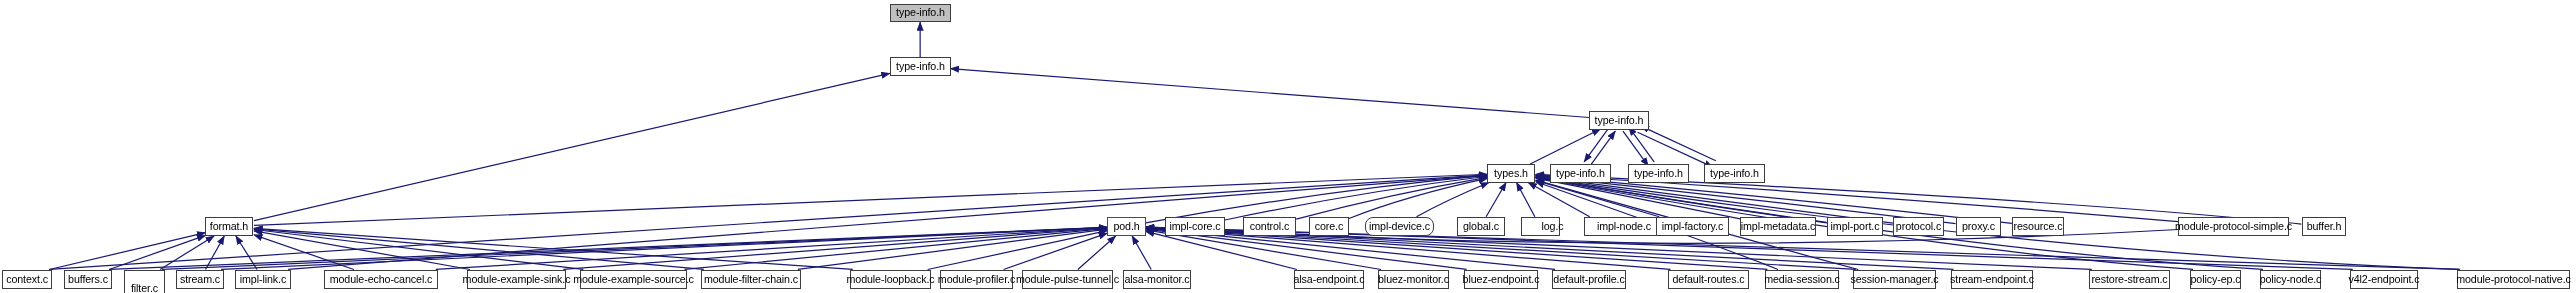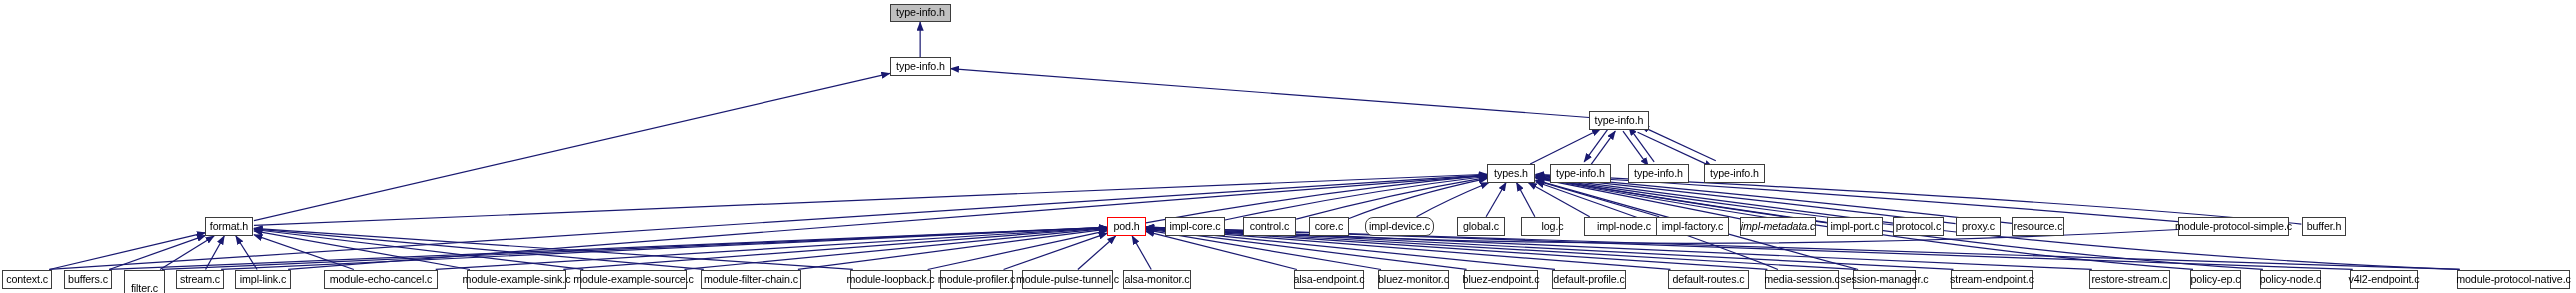--- a/index.html
+++ b/index.html
@@ -104,21 +104,21 @@
       <div class="node" style="left: 205px; top: 217px; width: 48px; height: 19px;">format.h</div>
       <div class="node highlight" style="left: 1107px; top: 217px; width: 39px; height: 19px;">pod.h</div>
       <div class="node" style="left: 1165px; top: 217px; width: 60px; height: 19px;">impl-core.c</div>
       <div class="node" style="left: 1243px; top: 217px; width: 53px; height: 19px;">control.c</div>
       <div class="node" style="left: 1309px; top: 217px; width: 40px; height: 19px;">core.c</div>
       <div class="node" style="left: 1365px; top: 217px; width: 69px; height: 19px; border-radius: 8px;">impl-device.c</div>
       <div class="node" style="left: 1457px; top: 217px; width: 48px; height: 19px;">global.c</div>
       <div class="node" style="left: 1521px; top: 217px; width: 39px; height: 19px; padding-left: 24px;">log.c</div>
       <div class="node" style="left: 1584px; top: 217px; width: 80px; height: 19px;">impl-node.c</div>
       <div class="node" style="left: 1656px; top: 217px; width: 73px; height: 19px;">impl-factory.c</div>
-      <div class="node" style="left: 1740px; top: 217px; width: 76px; height: 19px; font-style: italic;">impl-metadata.c</div>
+      <div class="node" style="left: 1740px; top: 217px; width: 76px; height: 19px;">impl-metadata.c</div>
       <div class="node" style="left: 1827px; top: 217px; width: 56px; height: 19px;">impl-port.c</div>
       <div class="node" style="left: 1893px; top: 217px; width: 51px; height: 19px;">protocol.c</div>
       <div class="node" style="left: 1956px; top: 217px; width: 45px; height: 19px;">proxy.c</div>
       <div class="node" style="left: 2012px; top: 217px; width: 52px; height: 19px;">resource.c</div>
       <div class="node" style="left: 2178px; top: 217px; width: 111px; height: 19px;">module-protocol-simple.c</div>
       <div class="node" style="left: 2302px; top: 217px; width: 44px; height: 19px;">buffer.h</div>
       <div class="node" style="left: 2.1px; top: 270px; width: 50px; height: 19px;">context.c</div>
       <div class="node" style="left: 64px; top: 270px; width: 48px; height: 19px;">buffers.c</div>
       <div class="node" style="left: 124px; top: 270px; width: 41px; height: 36px;">filter.c</div>
       <div class="node" style="left: 176px; top: 270px; width: 48px; height: 19px;">stream.c</div>
@@ -130,21 +130,21 @@
       <div class="node" style="left: 850px; top: 270px; width: 81px; height: 19px;">module-loopback.c</div>
       <div class="node" style="left: 940px; top: 270px; width: 73px; height: 19px;">module-profiler.c</div>
       <div class="node" style="left: 1022px; top: 270px; width: 91px; height: 19px;">module-pulse-tunnel.c</div>
       <div class="node" style="left: 1123px; top: 270px; width: 68px; height: 19px;">alsa-monitor.c</div>
       <div class="node" style="left: 1294px; top: 270px; width: 70px; height: 19px;">alsa-endpoint.c</div>
       <div class="node" style="left: 1378px; top: 270px; width: 71px; height: 19px;">bluez-monitor.c</div>
       <div class="node" style="left: 1464px; top: 270px; width: 74px; height: 19px;">bluez-endpoint.c</div>
       <div class="node" style="left: 1552px; top: 270px; width: 74px; height: 19px;">default-profile.c</div>
       <div class="node" style="left: 1668px; top: 270px; width: 81px; height: 19px;">default-routes.c</div>
       <div class="node" style="left: 1765px; top: 270px; width: 74px; height: 19px;">media-session.c</div>
-      <div class="node" style="left: 1853px; top: 270px; width: 63px; height: 19px;">session-manager.c</div>
+      <div class="node" style="left: 1853px; top: 270px; width: 83px; height: 19px;">session-manager.c</div>
       <div class="node" style="left: 1951px; top: 270px; width: 82px; height: 19px;">stream-endpoint.c</div>
       <div class="node" style="left: 2089px; top: 270px; width: 81px; height: 19px;">restore-stream.c</div>
       <div class="node" style="left: 2190px; top: 270px; width: 51px; height: 19px;">policy-ep.c</div>
       <div class="node" style="left: 2260px; top: 270px; width: 61px; height: 19px;">policy-node.c</div>
       <div class="node" style="left: 2350px; top: 270px; width: 68px; height: 19px;">v4l2-endpoint.c</div>
       <div class="node" style="left: 2457px; top: 270px; width: 113px; height: 19px;">module-protocol-native.c</div>
     </div>
 </div>
 
 

